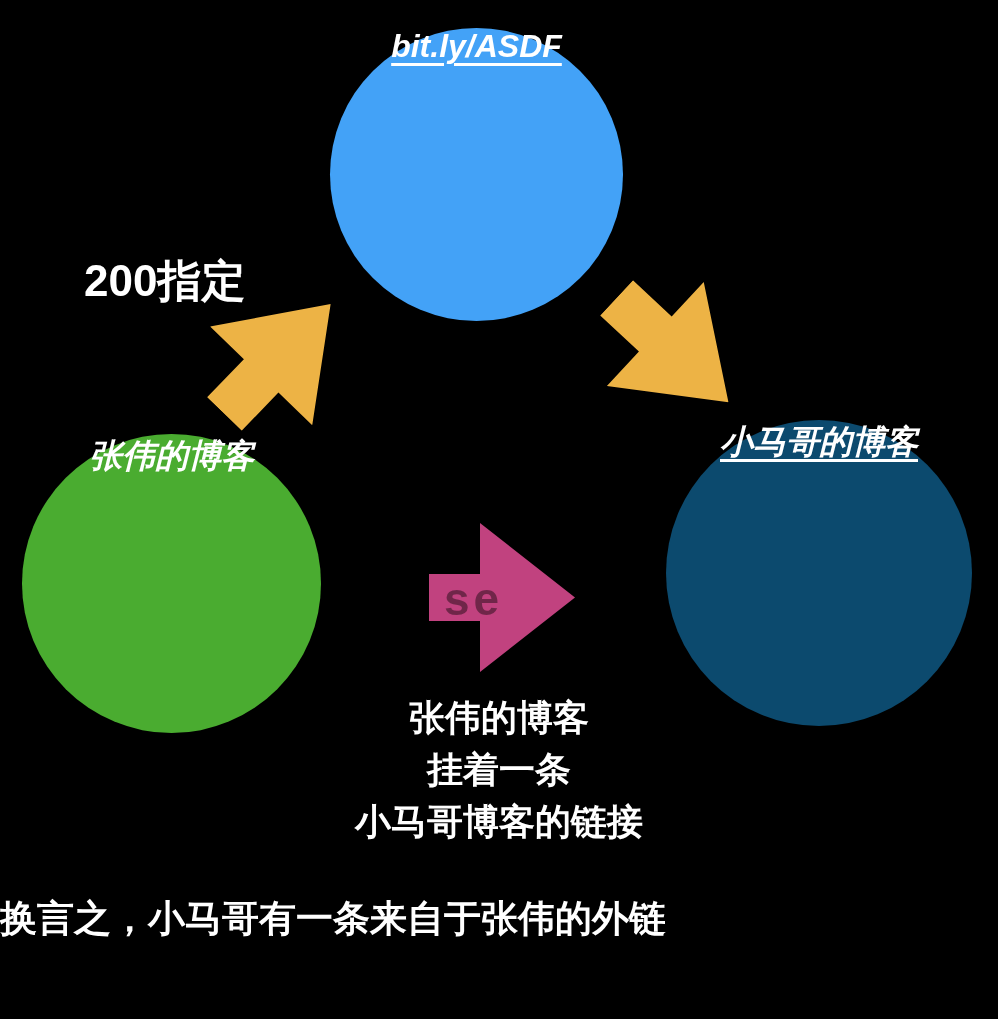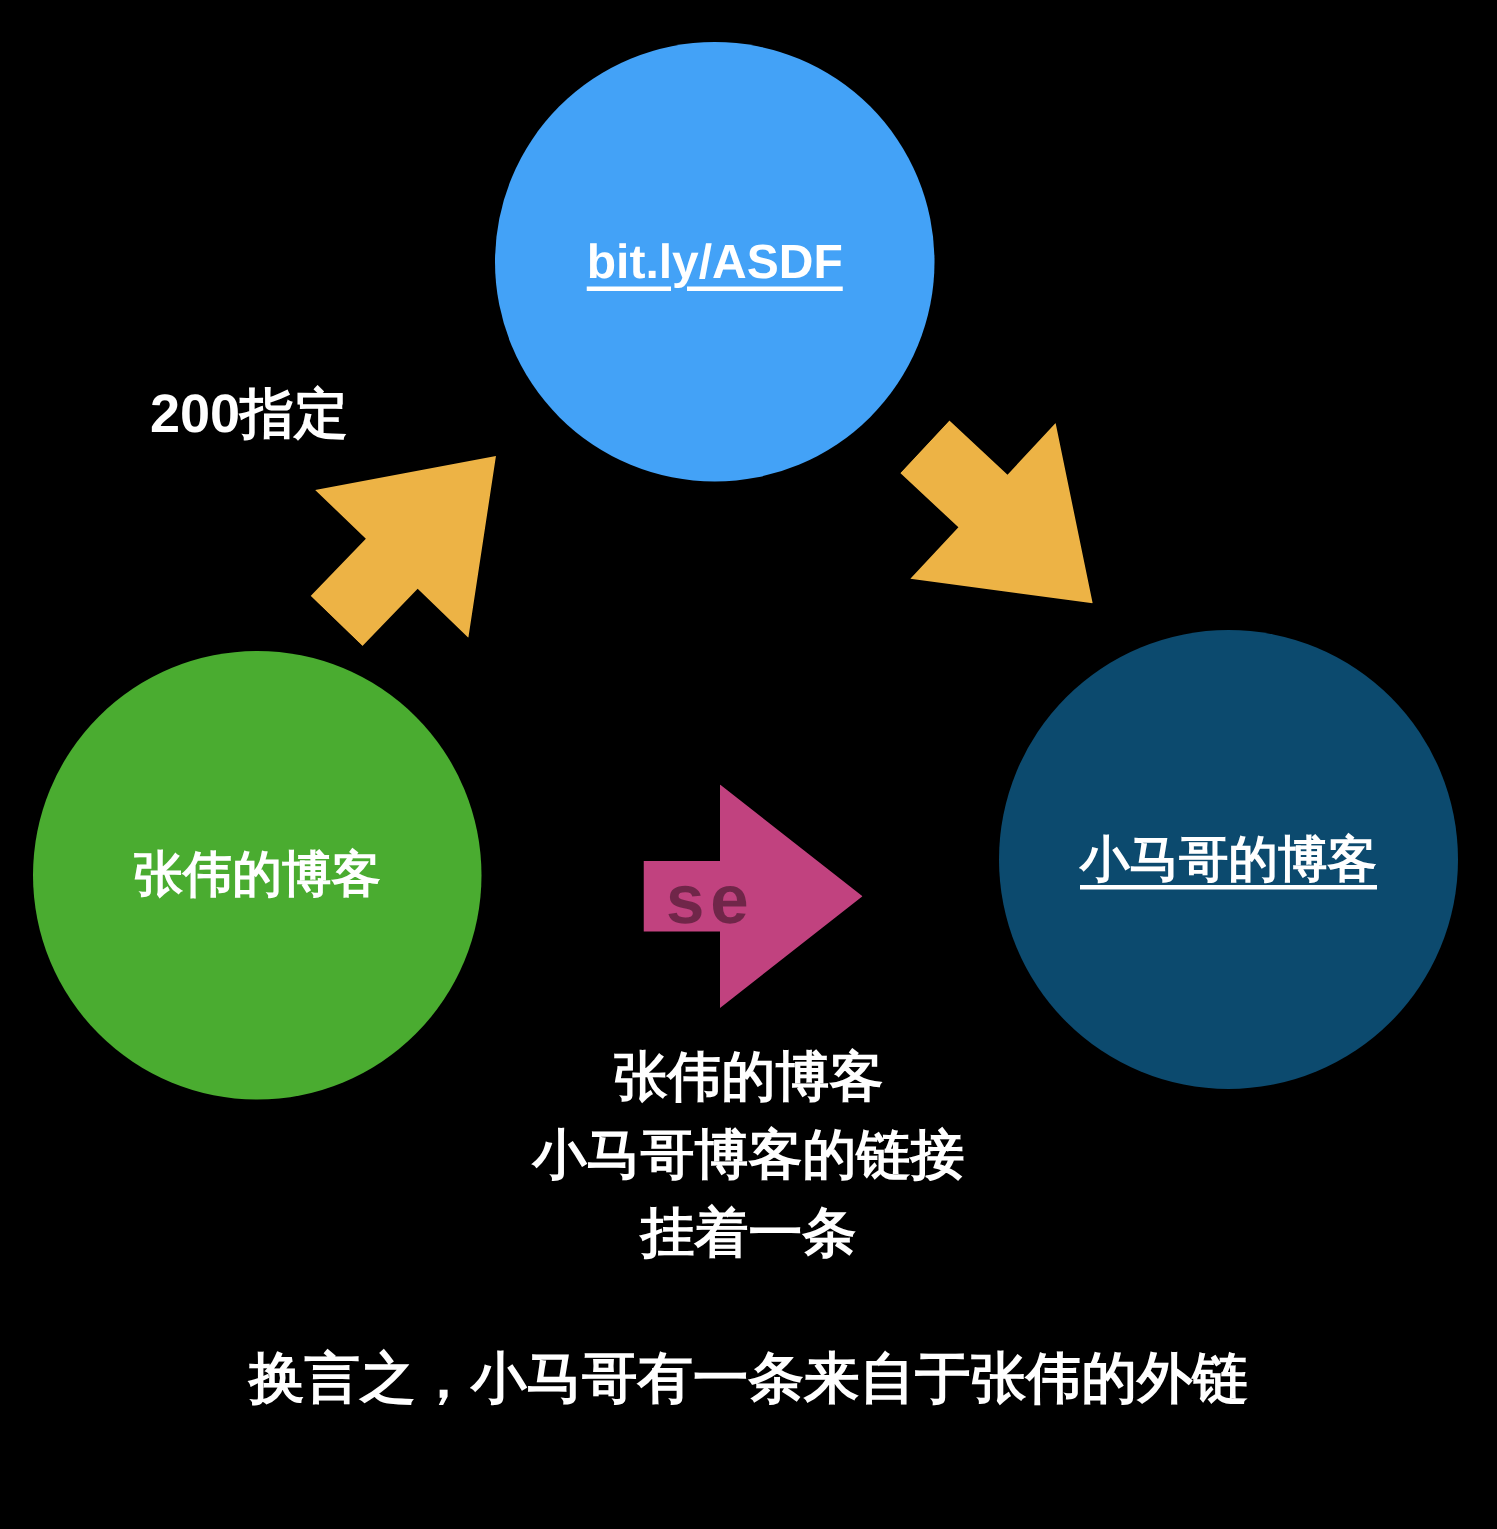--- a/index.html
+++ b/index.html
@@ -10,39 +10,39 @@
     background: #000;
     overflow: hidden;
     font-family: "Liberation Sans", sans-serif;
     font-weight: 700;
     color: #fff;
   }
   .circle {
     position: absolute;
     border-radius: 50%;
     display: flex;
-    align-items: center;
+    align-items: flex-start;
     justify-content: center;
     z-index: 1;
     text-align: center;
+    font-style: italic;
   }
   .circle-bitly   { left: 330px; top: 28px;  width: 293px; height: 293px; font-size: 32px; }
   .circle-zhang   { left: 22px;  top: 434px; width: 299px; height: 299px; font-size: 33px; }
   .circle-xiaomage{ left: 666px; top: 420px; width: 306px; height: 306px; font-size: 33px; }
   .link {
     text-decoration: underline;
     text-decoration-thickness: 3px;
     text-underline-offset: 6px;
   }
   .arrow-label {
     position: absolute;
-    font-size: 36px;
+    font-size: 44px;
     z-index: 4;
     white-space: nowrap;
-    margin-left: 16px;
   }
   .label-200 { left: 84px;  top: 252px; }
   .label-301 { left: 758px; top: 252px; }
   .arrow {
     position: absolute;
     z-index: 2;
   }
   .arrow-left   { left: 201px; top: 288px; width: 153px; height: 142px; transform: rotate(-46deg); }
   .arrow-right  { left: 596px; top: 279px; width: 153px; height: 142px; transform: rotate(43deg); }
   .arrow-middle { left: 429px; top: 523px; width: 146px; height: 149px; }
@@ -61,21 +61,20 @@
     width: 100%;
     text-align: center;
     font-size: 36px;
     line-height: 52px;
     z-index: 4;
   }
   .footer {
     position: absolute;
     left: 0; top: 892px;
     width: 100%;
-    text-align: center;
     font-size: 37px;
     line-height: 54px;
     z-index: 4;
   }
   svg { display: block; width: 100%; height: 100%; }
 </style>
 </head>
 <body>
 
 <div class="canvas">
@@ -110,21 +109,21 @@
   <div class="arrow arrow-middle">
     <svg viewBox="0 0 146 149" preserveAspectRatio="none">
       <polygon points="0,51 51,51 51,0 146,74.5 51,149 51,98 0,98" fill="#C1427F"></polygon>
     </svg>
   </div>
 
   <div class="watermark">se</div>
 
   <div class="caption">
     <div>张伟的博客</div>
+    <div>挂着一条</div>
     <div>小马哥博客的链接</div>
-    <div>挂着一条</div>
   </div>
 
   <div class="footer">
     <div>换言之，小马哥有一条来自于张伟的外链</div>
   </div>
 
 </div>
 
 </body></html>

